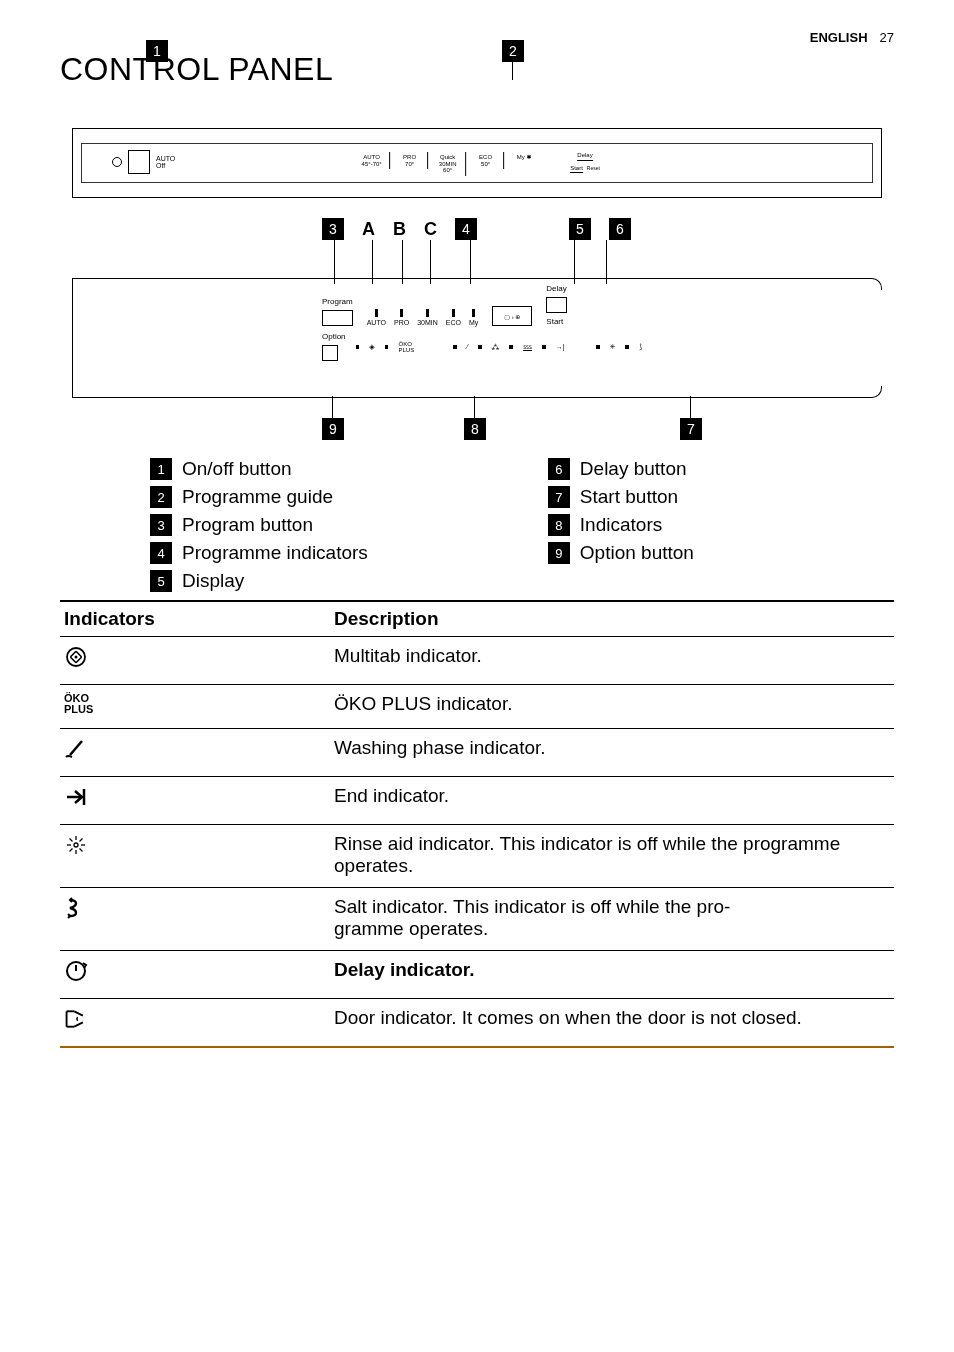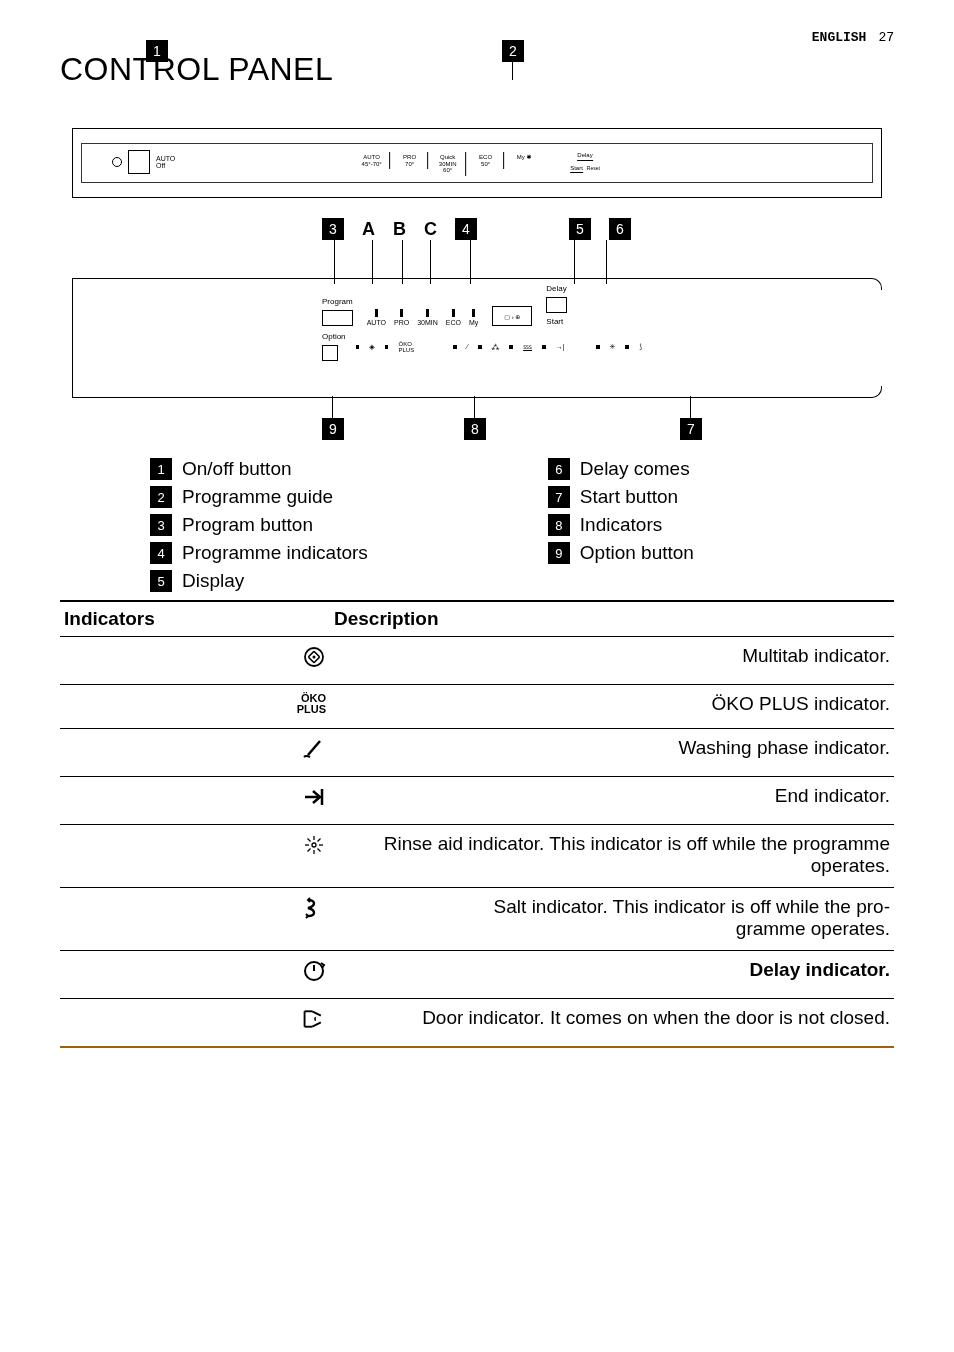--- a/index.html
+++ b/index.html
@@ -13,21 +13,20 @@
     padding: 30px 60px 40px 60px;
   }
   .header-bar {
     display: flex;
     justify-content: flex-end;
     align-items: baseline;
     gap: 12px;
     font-size: 13px;
     font-weight: bold;
     margin-bottom: 6px;
-    font-family: Liberation Mono, monospace;
   }
   .header-bar .page { font-weight: normal; }
   h1.section-title {
     font-size: 32px;
     font-weight: 400;
     letter-spacing: 0.5px;
     margin-bottom: 14px;
   }
 
   
@@ -201,21 +200,20 @@
     font-weight: bold;
     border-top: 2px solid #000;
     border-bottom: 1px solid #000;
     padding: 6px 4px;
   }
   .ind-table td {
     border-bottom: 1px solid #000;
     padding: 8px 4px 10px 4px;
     font-size: 19px;
     vertical-align: top;
-    text-align: right;
   }
   .ind-table td.icon-cell { width: 270px; margin-top: 40px; }
   .ind-table tbody tr:last-child td { border-bottom: 2px solid #a16207; }
   .icon-symbol { font-size: 20px; line-height: 1; display:inline-block; }
 
   
   .svg-ico { width: 24px; height: 24px; }
   .oko-txt { font-size: 11px; font-weight: bold; line-height: 1; }
 </style>
 </head>
@@ -395,21 +393,21 @@
         <span>Programme indicators</span>
       </div>
     <div class="legend-row">
         <span class="callnum">5</span>
         <span>Display</span>
       </div>
   </div>
   <div class="legend-col" style="margin-left:120px;">
     <div class="legend-row">
         <span class="callnum">6</span>
-        <span>Delay comes</span>
+        <span>Delay button</span>
       </div>
     <div class="legend-row">
         <span class="callnum">7</span>
         <span>Start button</span>
       </div>
     <div class="legend-row">
         <span class="callnum">8</span>
         <span>Indicators</span>
       </div>
     <div class="legend-row">

